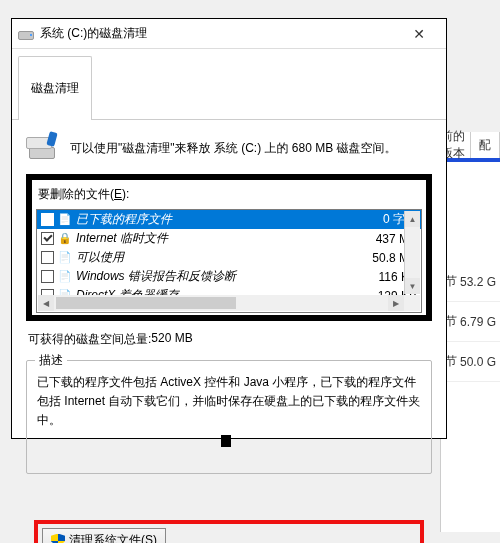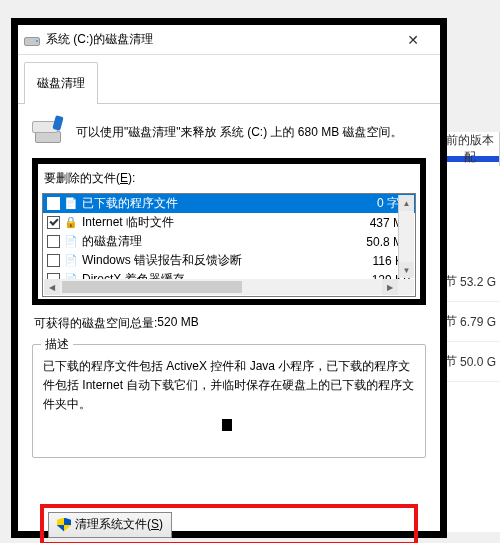--- a/index.html
+++ b/index.html
@@ -1,54 +1,54 @@
 <!DOCTYPE html>
 <html><head>
 <meta charset="utf-8">
 <style>
   * { box-sizing: border-box; margin: 0; padding: 0; font-family: "Microsoft YaHei", "Segoe UI", sans-serif; }
   body { width: 500px; height: 543px; background: #f0f0f0; position: relative; overflow: hidden; font-size: 12px; color: #000; }
 
   .dialog {
-    position: absolute; left: 11px; top: 18px; width: 436px; height: 520px;
-    background: #fff; border: 7px solid #000000;
+    position: absolute; left: 11px; top: 18px; width: 436px; height: 421px;
+    background: #fff; border: 1px solid #000000;
   }
   .titlebar {
     height: 30px; display: flex; align-items: center; padding: 0 6px;
     background: #fff; border-bottom: 1px solid #ddd;
   }
   .drive-icon { width: 16px; height: 16px; margin-right: 6px; position: relative; }
   .drive-icon .disk { position:absolute; top:5px; left:0; width:16px; height:9px; background:#c8c8c8; border:1px solid #999; border-radius:2px;}
   .drive-icon .light{ position:absolute; right:2px; top:8px; width:2px; height:2px; background:#4fa0ff;}
   .title-text { flex:1; font-size: 12px; }
   .close-btn { width: 42px; height: 28px; display:flex; align-items:center; justify-content:center; font-size:14px; color:#333; cursor:pointer;}
 
   .tabstrip { padding: 6px 6px 0 6px; background:#fff; border-bottom:1px solid #ccc; }
-  .tab { display:inline-block; padding: 12px 12px; border:1px solid #ccc; border-bottom:none; background:#fff; position:relative; bottom:-1px; border-radius:2px 2px 0 0; font-size:12px;}
+  .tab { display:inline-block; padding: 23px 12px; border:1px solid #ccc; border-bottom:none; background:#fff; position:relative; bottom:-1px; border-radius:2px 2px 0 0; font-size:12px;}
   
   .content { padding: 12px 14px; }
   .header-row { display:flex; align-items:center; padding-bottom:10px; }
   .cleanup-icon { width:32px; height:32px; margin-right:12px; position:relative;}
   .cleanup-icon .d1{position:absolute; left:3px; top:15px; width:26px; height:12px; background:#d0d0d0; border:1px solid #999; border-radius:2px;}
   .cleanup-icon .d2{position:absolute; left:0; top:5px; width:26px; height:12px; background:#e8e8e8; border:1px solid #aaa; border-radius:2px;}
   .cleanup-icon .brush{position:absolute; right:2px; top:0; width:8px; height:14px; background:#1e70c9; border-radius:2px; transform:rotate(15deg);}
   .header-text { font-size:12px; line-height:1.4;}
 
   .hl-black { border:6px solid #000; padding:2px 4px 2px 4px; margin-top:0;}
   .label-row { font-size:12px; padding:4px 0 6px 2px;}
   .filelist-wrap { position:relative; }
   .filelist { border:1px solid #7a7a7a; height:104px; overflow:hidden; background:#fff; position:relative; }
   .file-row { display:flex; align-items:center; height:19px; padding: 0 4px; font-size:12px;}
   .file-row.selected{ background:#0078d7; color:#fff; }
   .file-row .chk { width:13px; height:13px; border:1px solid #555; background:#fff; margin-right:4px; display:flex; align-items:center; justify-content:center;}
   .file-row.selected .chk{border-color:#fff;}
   .chk.checked::after{content:""; width:6px; height:3px; border-left:2px solid #333; border-bottom:2px solid #333; transform:rotate(-45deg) translate(1px,-1px);}
   .file-row.selected .chk.checked::after{ border-color:#fff;}
   .file-row .ficon{width:14px; height:14px; margin-right:4px; display:flex; align-items:center; justify-content:center; font-size:11px;}
-  .file-row .fname{flex:1; white-space:nowrap; overflow:hidden;}
+  .file-row .fname{flex:1; white-space:nowrap; overflow:hidden;font-style:italic;}
   .file-row .fsize{width:86px; text-align:right;}
   .vscroll{ position:absolute; right:1px; top:1px; bottom:18px; width:16px; background:#f0f0f0; border-left:1px solid #ccc;}
   .vscroll .arr{height:16px; background:#e8e8e8; display:flex; align-items:center; justify-content:center; font-size:8px; color:#666;}
   .vscroll .track{flex:1;}
   .hscroll{ position:absolute; left:1px; right:17px; bottom:1px; height:16px; background:#f0f0f0; display:flex;}
   .hscroll .arr{width:16px; background:#e8e8e8; display:flex; align-items:center; justify-content:center; font-size:8px; color:#666;}
   .hscroll .thumb{flex:0 0 180px; background:#cdcdcd; margin:2px;}
   .hscroll .sp{flex:1;}
   .scroll-corner{position:absolute; right:1px; bottom:1px; width:16px; height:16px; background:#f0f0f0;}
 
@@ -60,21 +60,21 @@
 
   .btnrow{ display:flex; justify-content:space-between; padding:0 8px; margin-top:46px;flex-direction:column;}
   .hl-red{ border:4px solid #e11; padding:4px; display:inline-block;}
   .winbtn{ min-width:124px; height:26px; border:1px solid #888; background:linear-gradient(#f6f6f6,#e6e6e6); font-size:12px; display:inline-flex; align-items:center; justify-content:center; cursor:pointer; padding:0 8px;}
   .shield{width:14px; height:14px; margin-right:4px; display:inline-block; position:relative;}
   .shield::before{content:""; position:absolute; inset:0; background:conic-gradient(#0057b8 0 25%, #ffd400 25% 50%, #0057b8 50% 75%, #ffd400 75% 100%); clip-path: polygon(50% 0,100% 15%,100% 55%,50% 100%,0 55%,0 15%);}
   .u{ text-decoration: underline; }
 
   
   .bg-panel{position:absolute; right:0; top:132px; width:60px; height:400px; background:#fff; border-left:1px solid #ccc; font-size:12px; color:#333;}
-  .bg-tab-row{height:30px; display:flex; border-bottom:6px solid #1d4ed8;flex-direction:column;}
+  .bg-tab-row{height:30px; display:flex; border-bottom:4px solid #1d4ed8;}
   .bg-tab{flex:1; display:flex; align-items:center; justify-content:center; border-right:1px solid #ccc;}
   .bg-row{display:flex; justify-content:space-between; height:40px; align-items:center; padding:0 4px; border-bottom:1px solid #eee;}
   .bg-btn{position:absolute; right:4px; bottom:12px; padding:4px 10px; border:1px solid #888; background:#eee;}
 </style>
 </head>
 <body>
 
 <div class="bg-panel">
   <div class="bg-tab-row">
     <div class="bg-tab">前的版本</div>
@@ -131,21 +131,21 @@
             </div>
             <div class="file-row">
               <span class="chk checked"></span>
               <span class="ficon">🔒</span>
               <span class="fname">Internet 临时文件</span>
               <span class="fsize">437 MB</span>
             </div>
             <div class="file-row">
               <span class="chk"></span>
               <span class="ficon">📄</span>
-              <span class="fname">的磁盘清理</span>
+              <span class="fname">可以使用</span>
               <span class="fsize">50.8 MB</span>
             </div>
             <div class="file-row">
               <span class="chk"></span>
               <span class="ficon">📄</span>
               <span class="fname">Windows 错误报告和反馈诊断</span>
               <span class="fsize">116 KB</span>
             </div>
             <div class="file-row">
               <span class="chk"></span>

